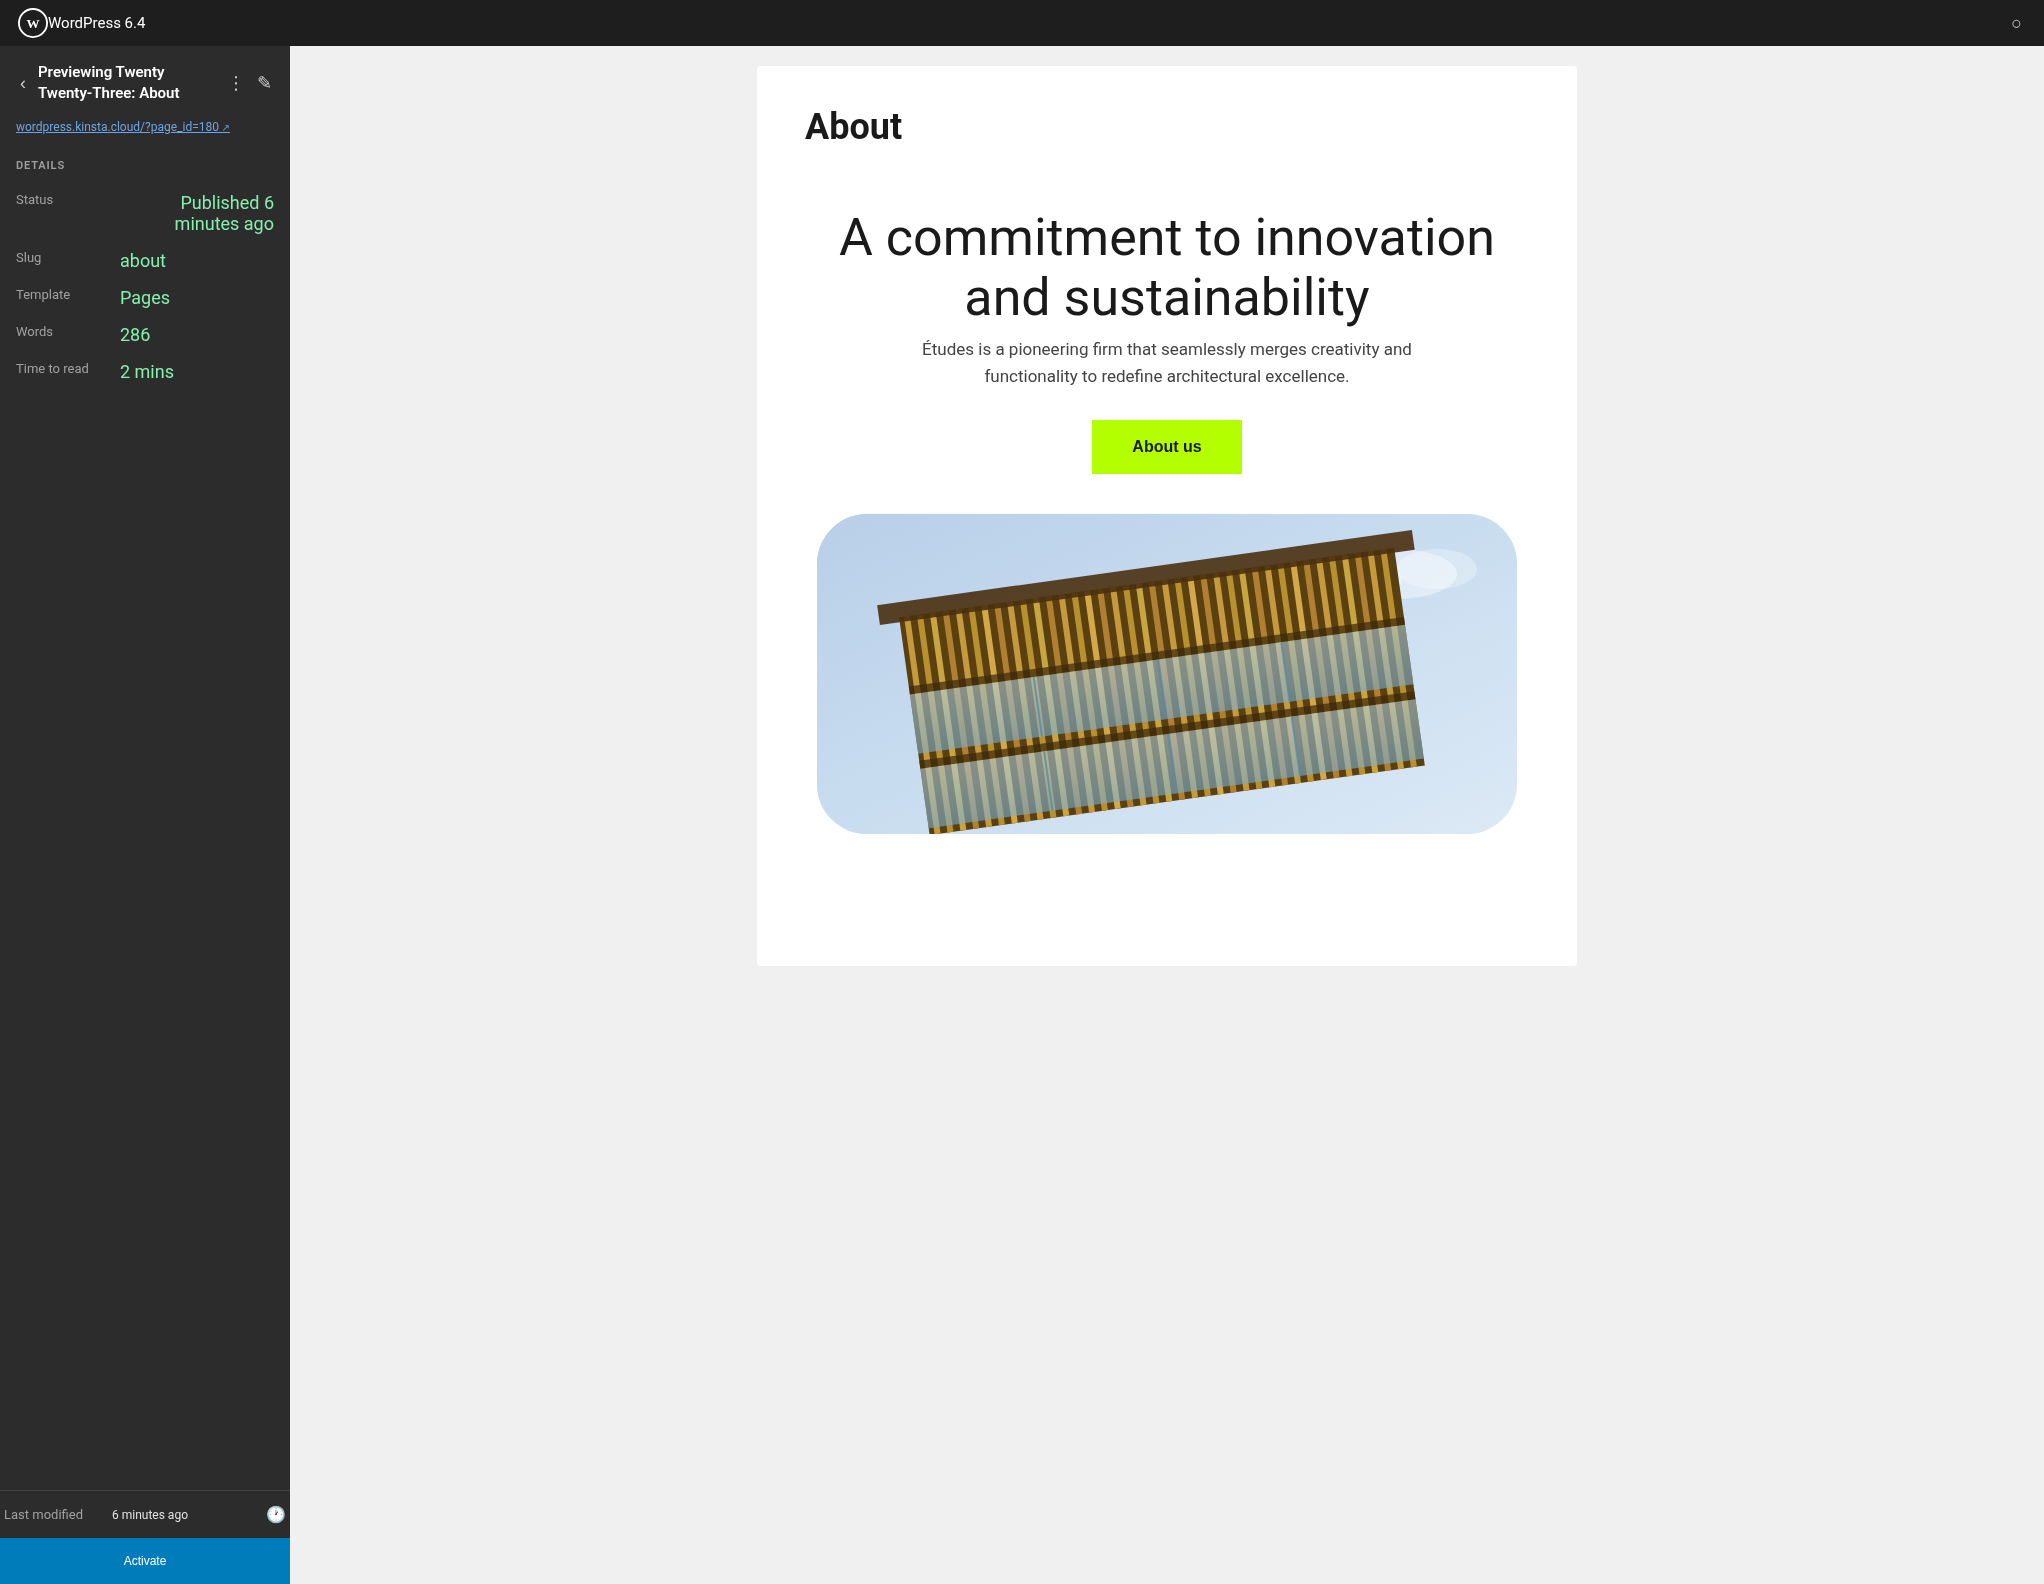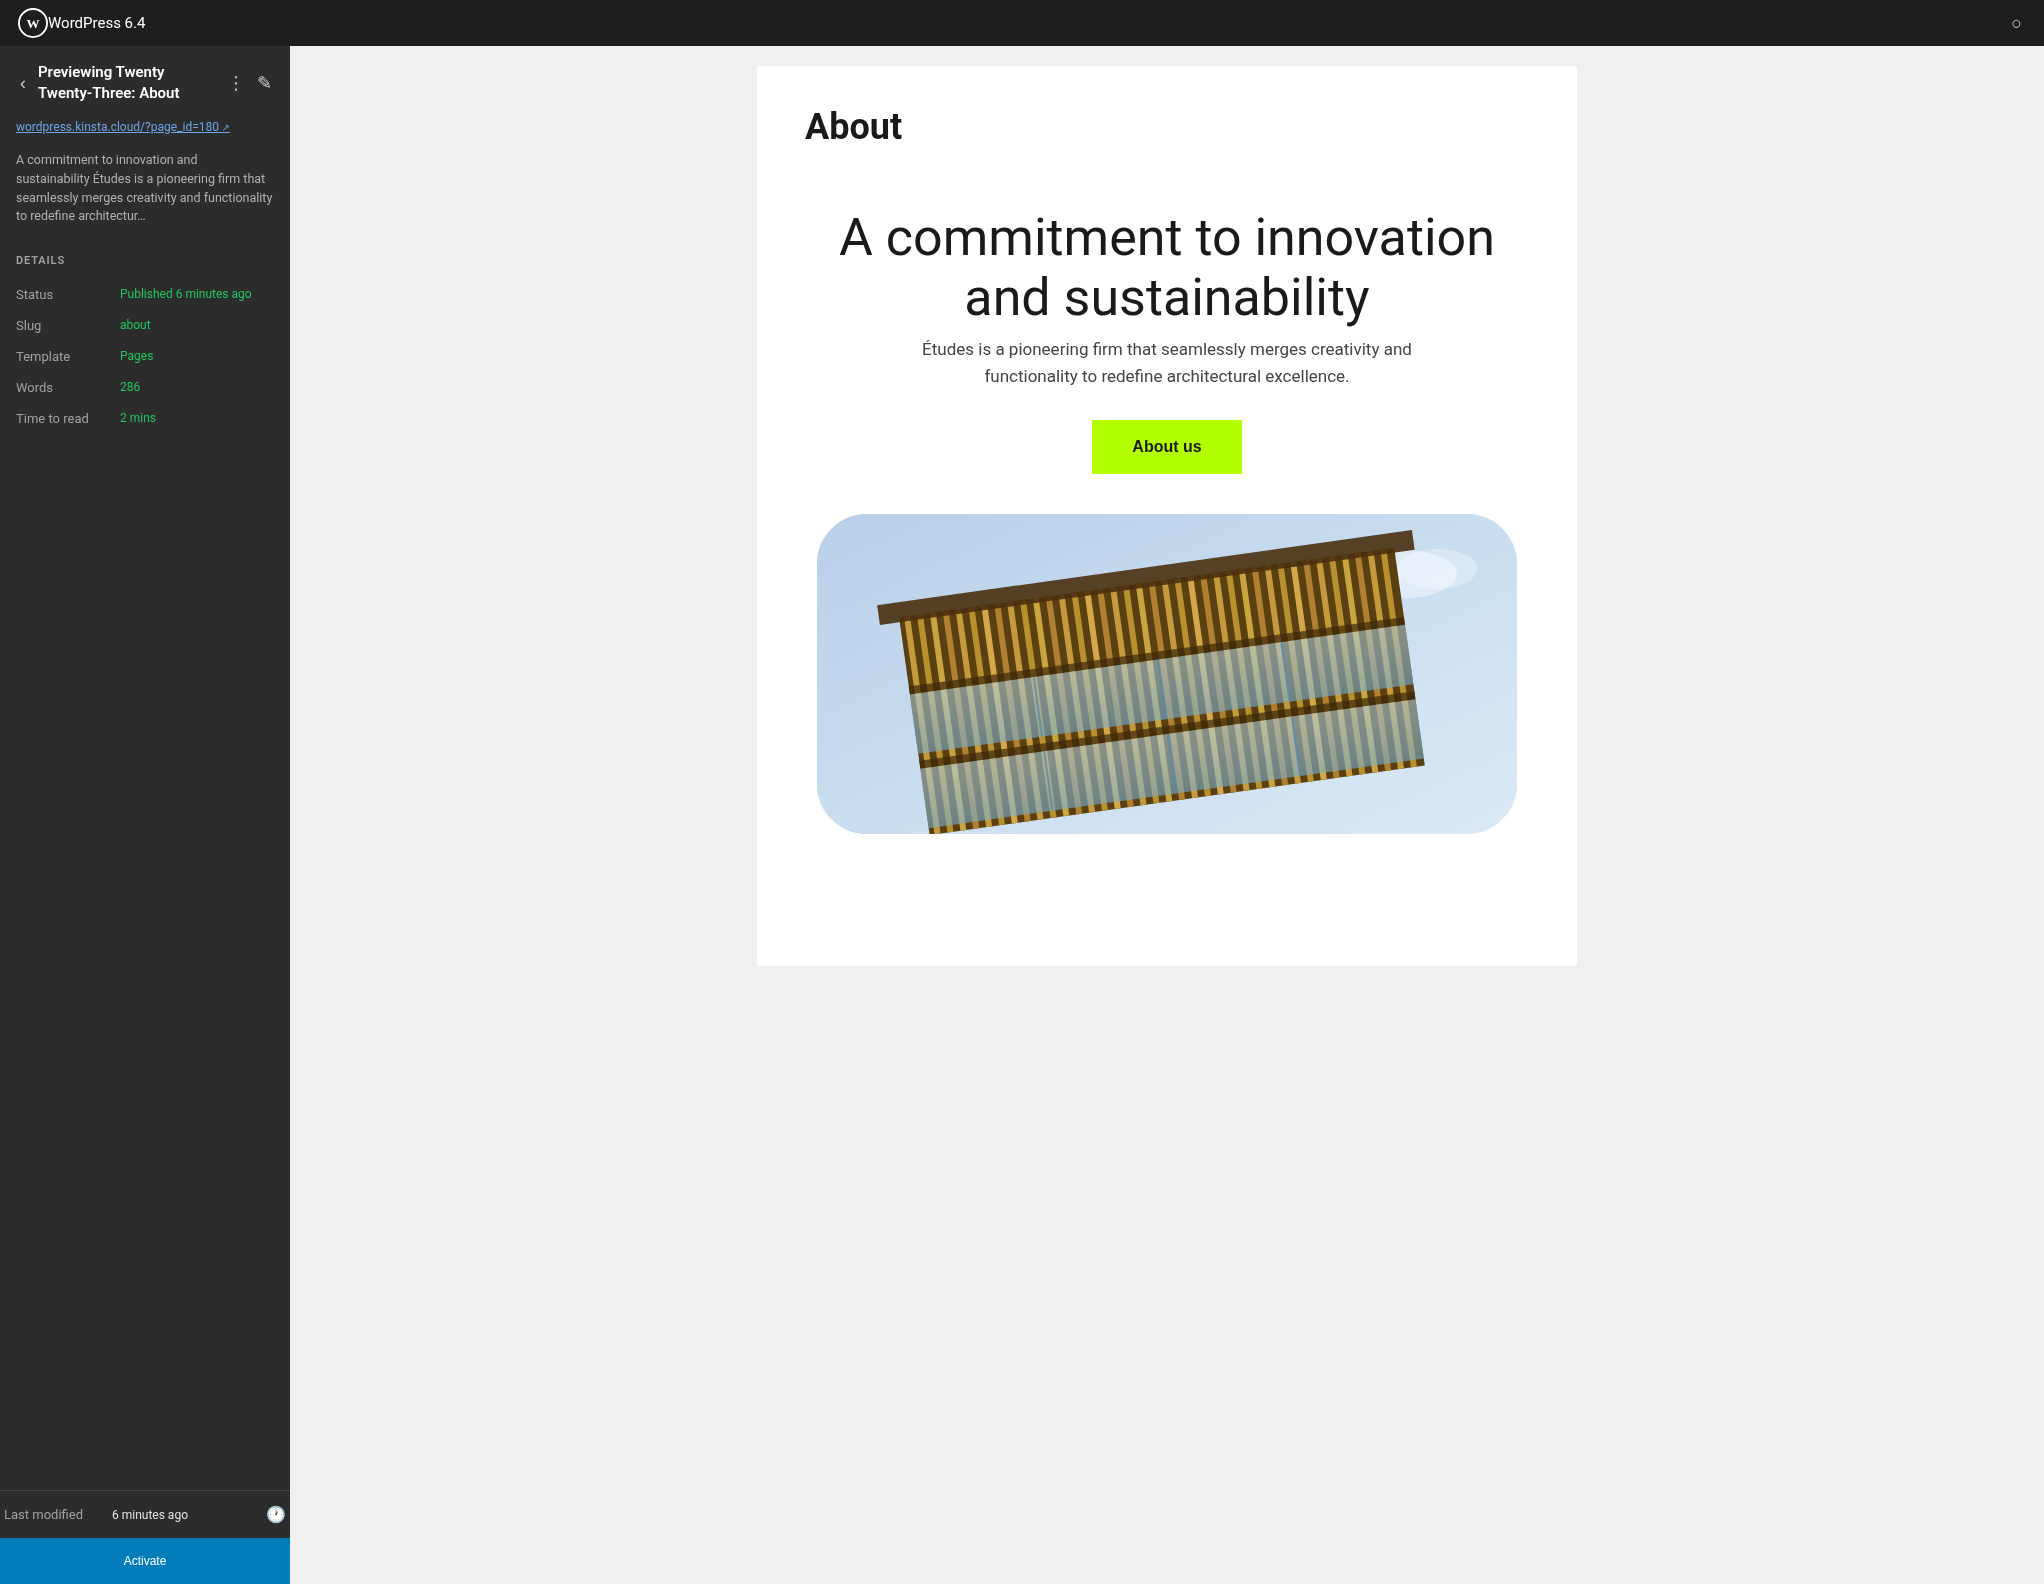--- a/index.html
+++ b/index.html
@@ -129,22 +129,23 @@
       padding: 8px 0;
       gap: 4px;
     }
     .detail-row .detail-key {
       color: #a0a0a0;
       font-size: 13px;
       width: 100px;
       flex-shrink: 0;
     }
     .detail-row .detail-val {
-      color: #22c55e;
-      font-size: 12px;
+      color: #86efac;
+      font-size: 18px;
+      text-align: right;
     }
 
     #sidebar-footer {
       margin-top: auto;
       border-top: 1px solid #444;
       padding: 14px 4px;
       display: flex;
       align-items: center;
       gap: 8px;
     }
@@ -295,21 +296,20 @@
         <button>
           <span>✎</span>
         </button>
       </div>
     </div>
 
     <div id="sidebar-url">
       <a>wordpress.kinsta.cloud/?page_id=180</a>
     </div>
 
-    <div id="sidebar-excerpt">A commitment to innovation and sustainability Études is a pioneering firm that seamlessly merges creativity and functionality to redefine architectur…</div>
 
     <div id="sidebar-details">
       <div class="details-label">DETAILS</div>
 
       <div class="detail-row">
         <span class="detail-key">Status</span>
         <span class="detail-val">Published 6 minutes ago</span>
       </div>
       <div class="detail-row">
         <span class="detail-key">Slug</span>

